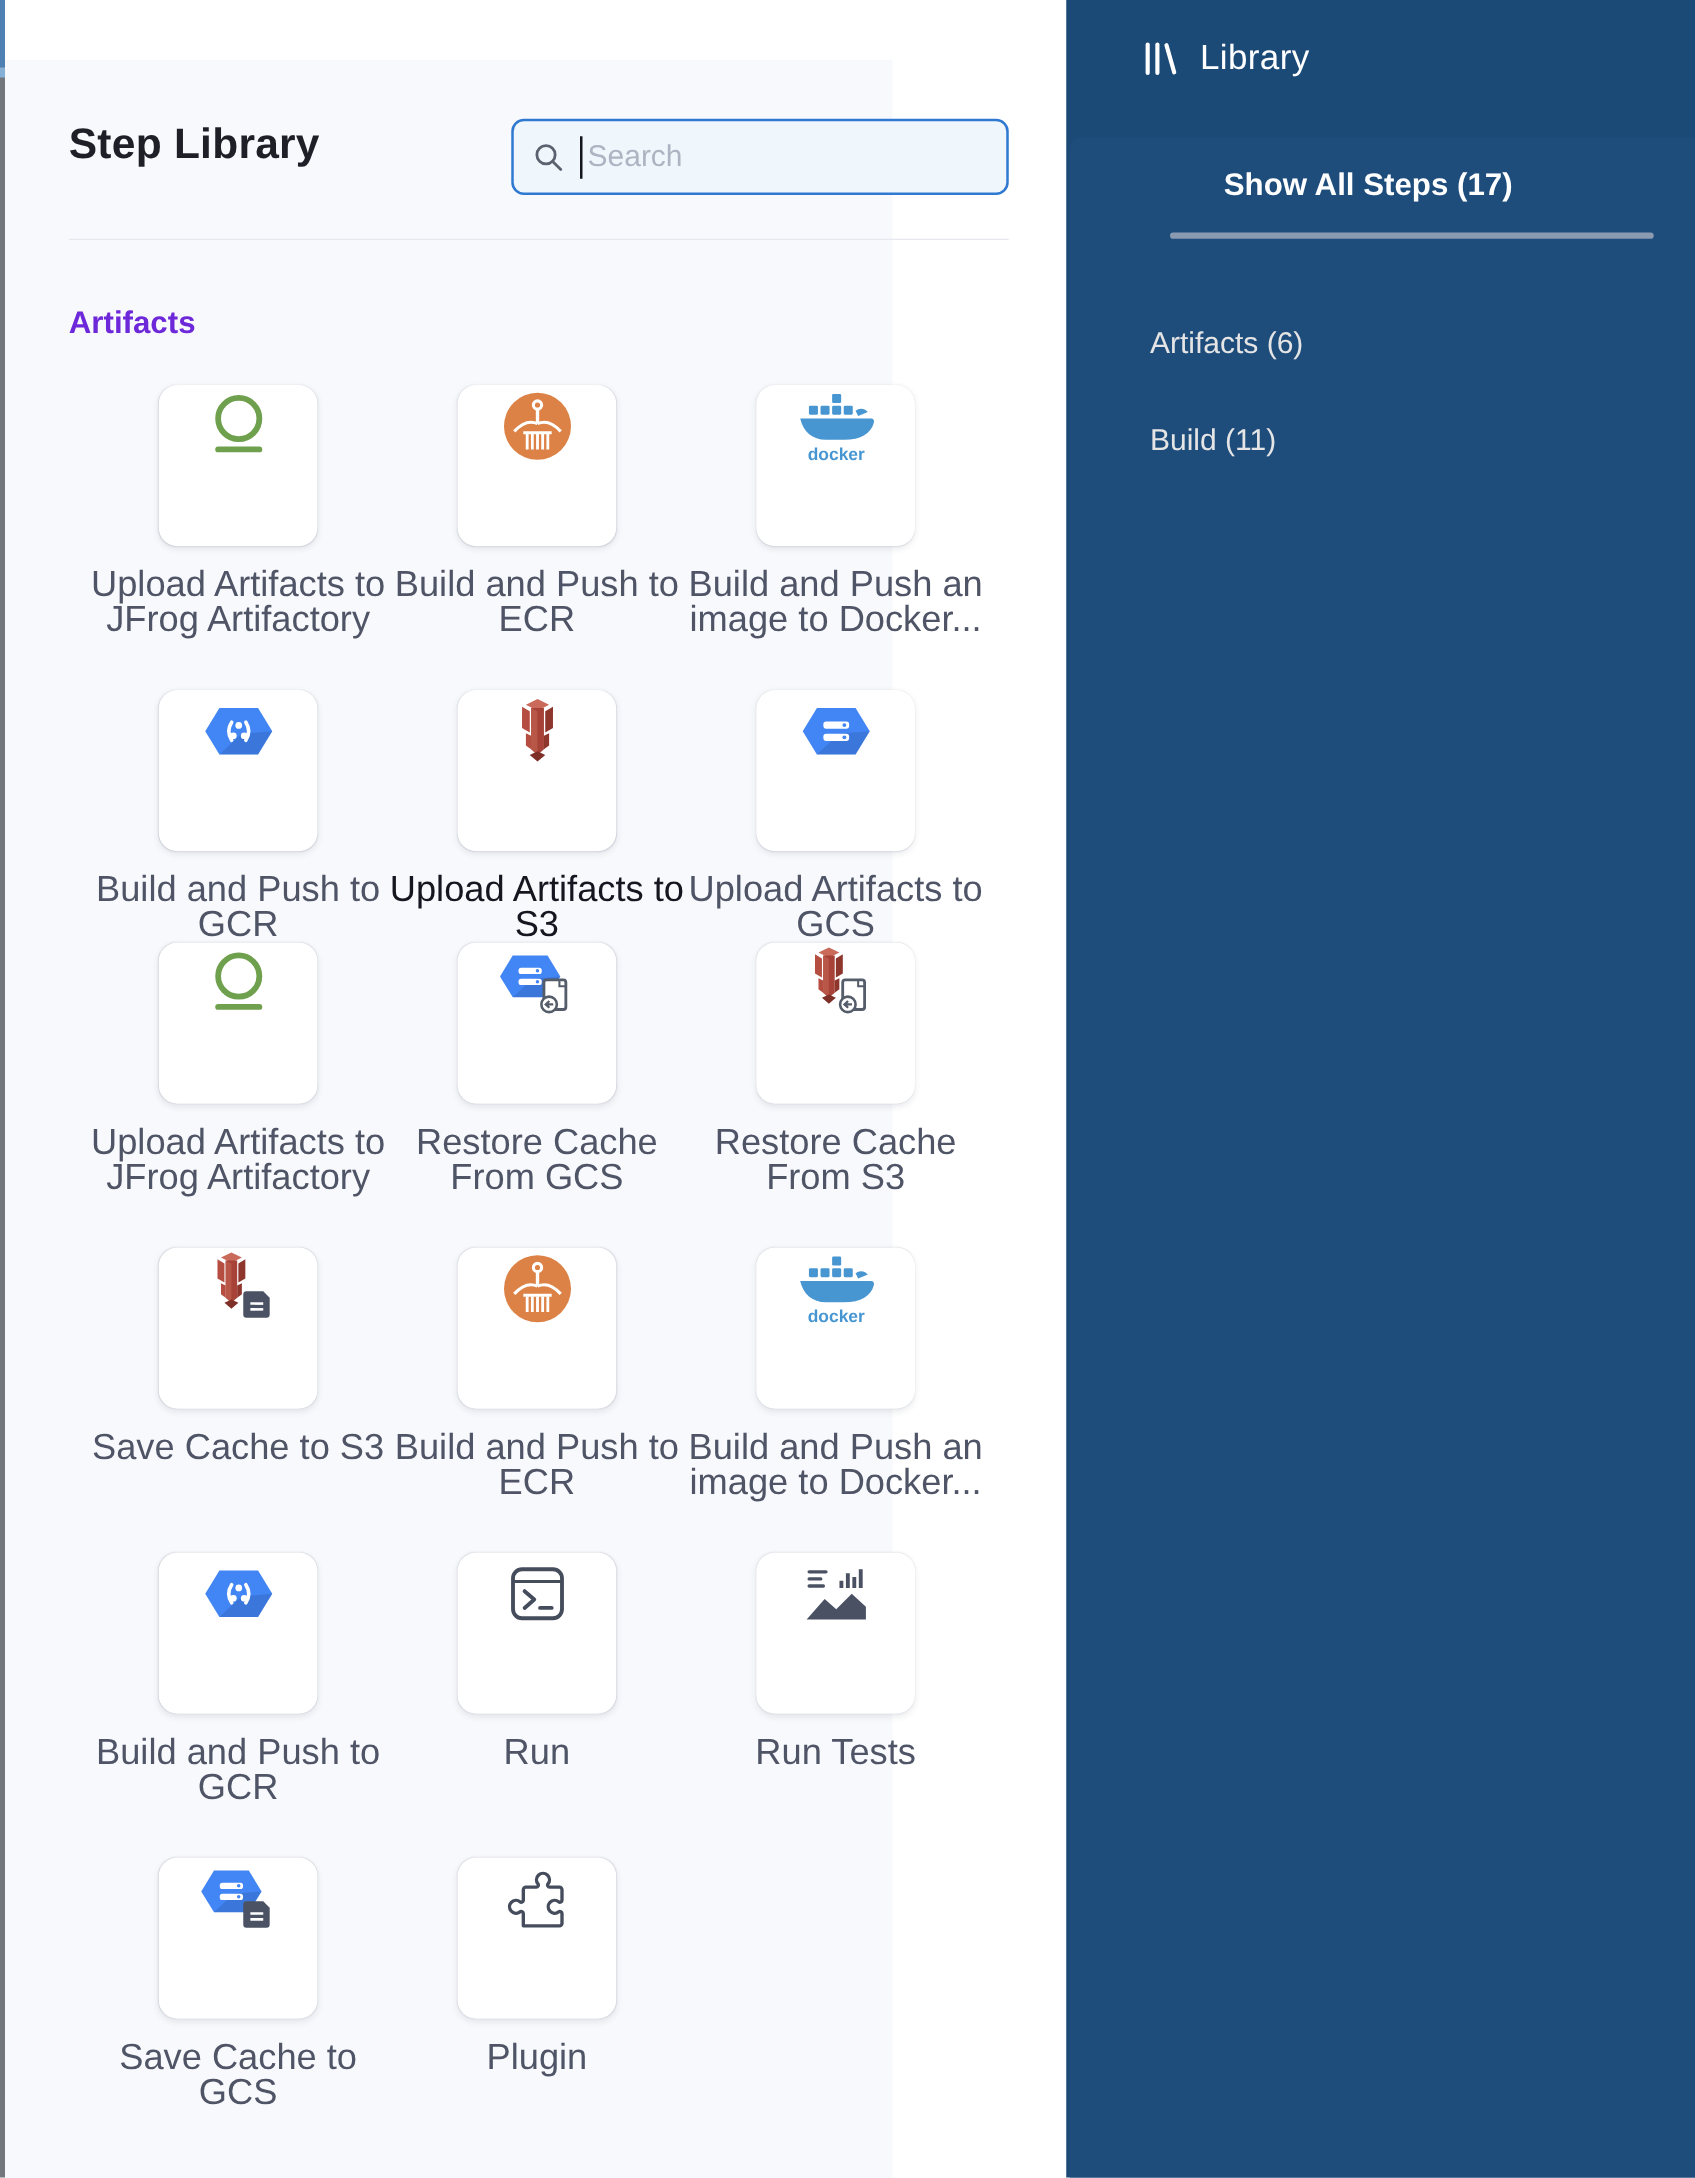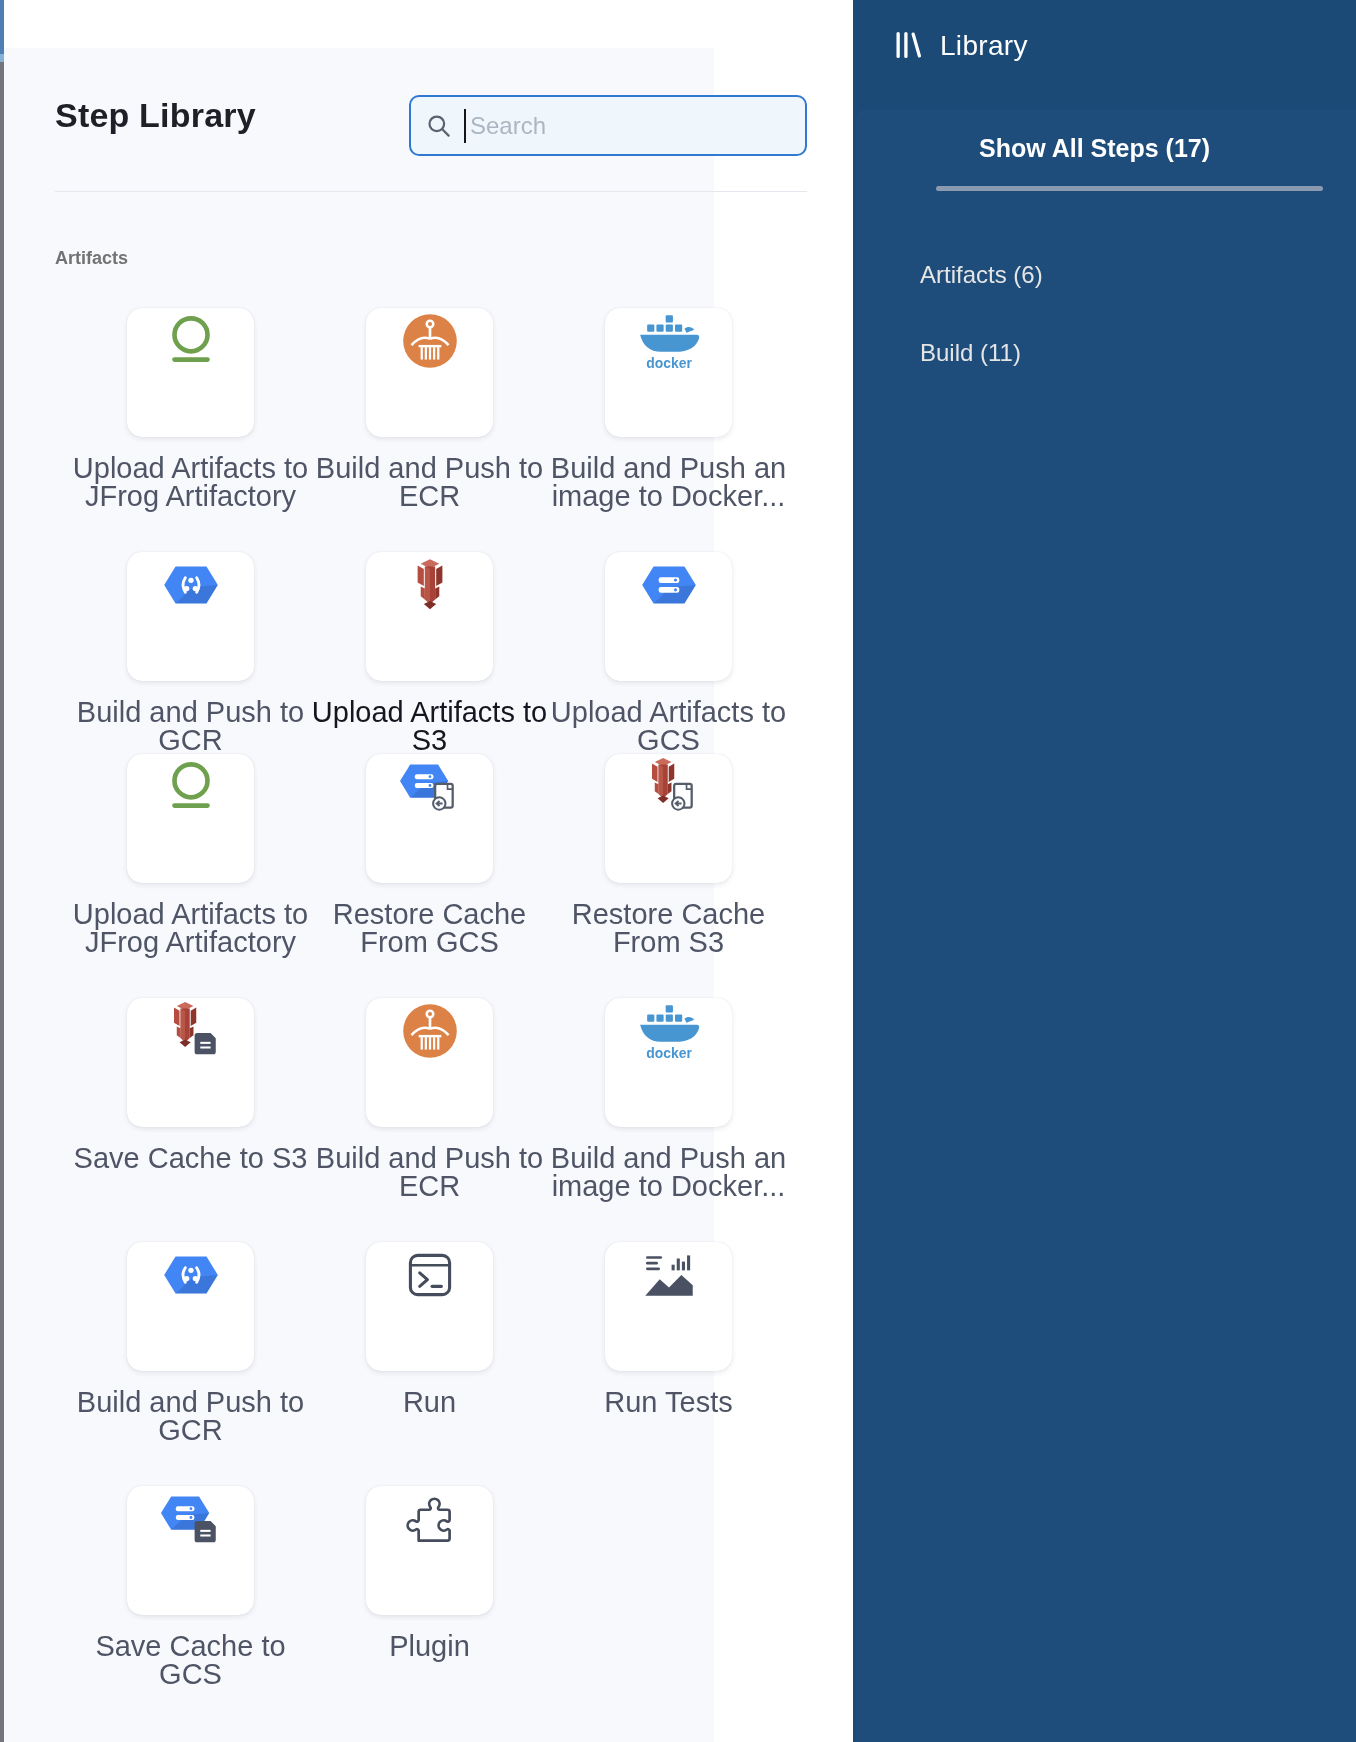--- a/index.html
+++ b/index.html
@@ -20,37 +20,37 @@
     border:2px solid var(--search-accent,#3079d1);border-radius:10px;display:flex;align-items:center;padding:0 14px;}
   .search svg{width:27px;height:27px;flex:0 0 auto;}
   .search .caret{width:2px;height:34px;background:#15161c;margin-left:12px;}
   .search input{border:none;outline:none;background:transparent;flex:1;height:100%;
     font-family:"Liberation Sans",sans-serif;font-size:24px;color:#14532d;padding:0 0 0 4px;}
   .search input::placeholder{color:#aeb5c2;opacity:1;}
 
   .divider{position:absolute;left:51px;top:143px;width:752px;height:0;border-top:1px solid #e6e8ef;}
 
   .content{position:absolute;left:0;top:143px;width:849px;}
-  .section-heading{font-size:18px;line-height:30px;font-weight:700;color:#737373;
+  .section-heading{font-size:25px;line-height:30px;font-weight:700;color:#6d28d9;
     margin:52px 0 35px 51px;}
   .section-heading.second{margin-top:53px;margin-bottom:33px;}
   .steps-grid{display:grid;grid-template-columns:repeat(3,127px);column-gap:112px;
     grid-auto-rows:202px;row-gap:42px;padding-left:123px;}
   .step{width:127px;position:relative;}
   .card{width:127px;height:129px;background:#ffffff;border-radius:15px;cursor:pointer;
     box-shadow:0 2px 5px rgba(40,50,80,.10),0 0 1px rgba(40,50,80,.14);
     display:flex;justify-content:center;}
   .card svg{width:66px;height:66px;}
   .step-label{width:242px;margin:17px 0 0 -57.5px;text-align:center;font-size:29px;
     line-height:28px;color:var(--label-gray,#4f5566);white-space:pre-line;}
   .step-label.hl{color:#15161f;font-weight:500;}
 
   
   .sidebar{position:absolute;left:853px;top:0;width:503px;height:1742px;background:var(--sidebar-band,#1b4a77);}
-  .lib-head{position:absolute;left:41px;top:30px;display:flex;align-items:flex-start;gap:17px;}
+  .lib-head{position:absolute;left:61px;top:30px;display:flex;align-items:flex-end;gap:17px;}
   .lib-head svg{width:29px;height:30px;}
   .lib-title{color:#ffffff;font-size:28px;font-weight:400;letter-spacing:.3px;}
   .lib-panel{position:absolute;left:3px;top:110px;width:500px;height:1632px;
     background:var(--sidebar-bg,#1e4d7c);border-top-left-radius:8px;}
   .lib-tab{position:absolute;left:99px;top:24px;color:#ffffff;font-size:25px;font-weight:700;cursor:pointer;margin-left:24px;}
   .scroll-thumb{position:absolute;left:80px;top:76px;width:387px;height:5px;border-radius:3px;
     background:#8a9ab0;cursor:pointer;}
   .cats{position:absolute;left:64px;top:150px;}
   .cat{color:#e5e5e5;font-size:24px;line-height:30px;font-weight:500;margin-bottom:48px;cursor:pointer;}
 </style>

